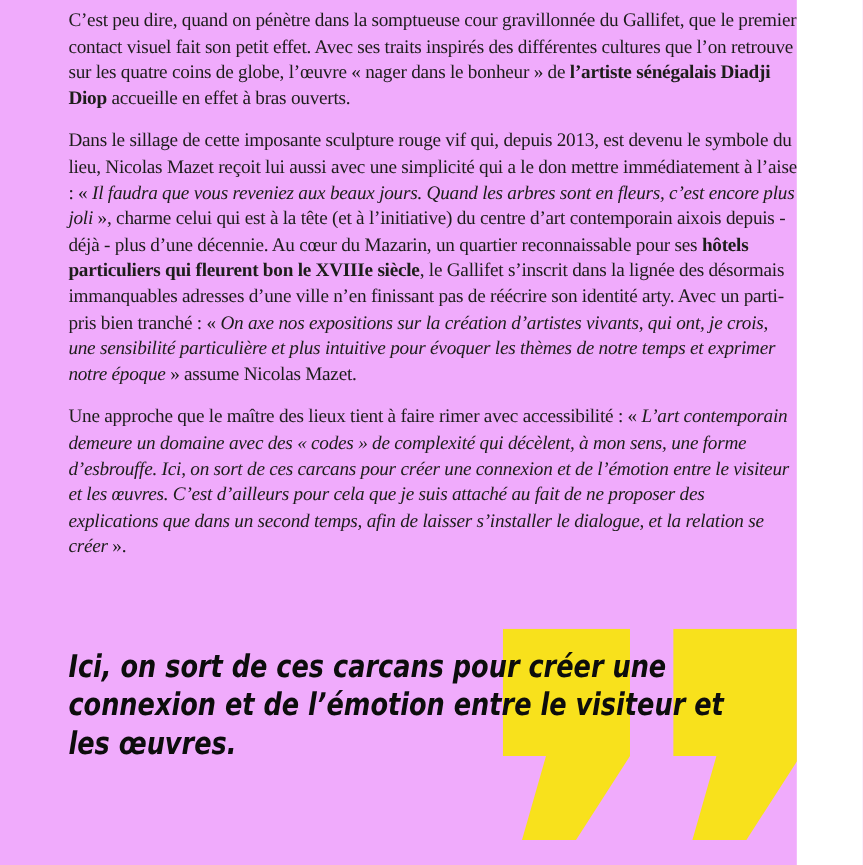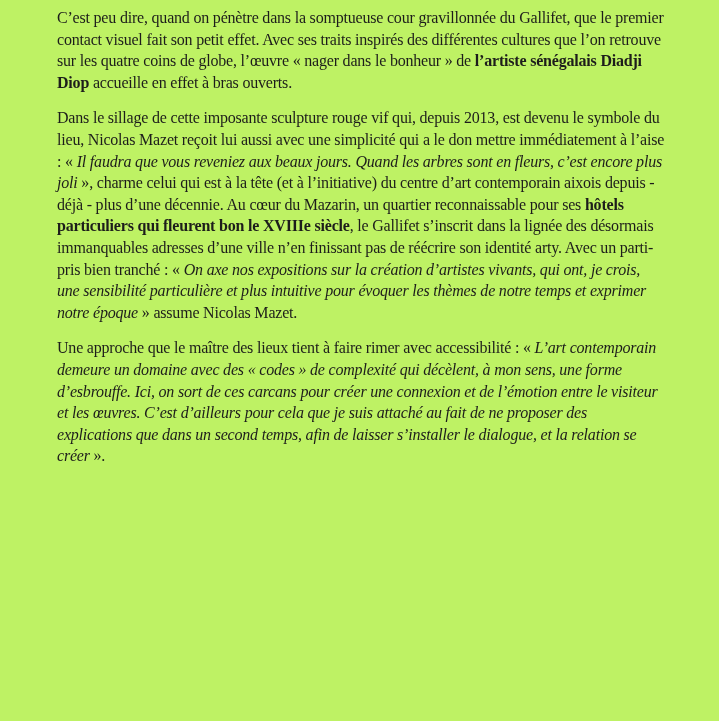--- a/index.html
+++ b/index.html
@@ -3,22 +3,22 @@
 <meta charset="utf-8">
 <style>
   html, body { margin: 0; padding: 0; }
   body {
     width: 719px; height: 721px;
     background: #ffffff;
     font-family: "Liberation Serif", serif;
   }
   .page {
     position: relative;
-    width: 719px; height: 721px;
-    background: #bef264;
+    width: 664px; height: 721px;
+    background: #f0abfc;
     overflow: hidden;
   }
   .body-copy {
     position: absolute;
     left: 57px; top: 7px;
     width: 608px;
     color: #1d1d1b;
   }
   .body-copy p {
     margin: 0 0 14px 0;
@@ -61,14 +61,27 @@
 <body style="color: rgb(29, 29, 27);">
 
 <div class="page">
 
   <div class="body-copy" id="paragraphs">
       <p><span>C’est peu dire, quand on pénètre dans la somptueuse cour gravillonnée du Gallifet, que le premier contact visuel fait son petit effet. Avec ses traits inspirés des différentes cultures que l’on retrouve sur les quatre coins de globe, l’œuvre « nager dans le bonheur » de </span><span class="bold">l’artiste sénégalais Diadji Diop</span><span> accueille en effet à bras ouverts.</span></p>
       <p><span>Dans le sillage de cette imposante sculpture rouge vif qui, depuis 2013, est devenu le symbole du lieu, Nicolas Mazet reçoit lui aussi avec une simplicité qui a le don mettre immédiatement à l’aise : « </span><span class="italic">Il faudra que vous reveniez aux beaux jours. Quand les arbres sont en fleurs, c’est encore plus joli</span><span> », charme celui qui est à la tête (et à l’initiative) du centre d’art contemporain aixois depuis - déjà - plus d’une décennie. Au cœur du Mazarin, un quartier reconnaissable pour ses </span><span class="bold">hôtels particuliers qui fleurent bon le XVIIIe siècle</span><span>, le Gallifet s’inscrit dans la lignée des désormais immanquables adresses d’une ville n’en finissant pas de réécrire son identité arty. Avec un parti-pris bien tranché : « </span><span class="italic">On axe nos expositions sur la création d’artistes vivants, qui ont, je crois, une sensibilité particulière et plus intuitive pour évoquer les thèmes de notre temps et exprimer notre époque</span><span> » assume Nicolas Mazet.</span></p>
       <p><span>Une approche que le maître des lieux tient à faire rimer avec accessibilité : « </span><span class="italic">L’art contemporain demeure un domaine avec des « codes » de complexité qui décèlent, à mon sens, une forme d’esbrouffe. Ici, on sort de ces carcans pour créer une connexion et de l’émotion entre le visiteur et les œuvres. C’est d’ailleurs pour cela que je suis attaché au fait de ne proposer des explications que dans un second temps, afin de laisser s’installer le dialogue, et la relation se créer</span><span> ».</span></p>
     </div>
 
+  <div class="pullquote">
+    <svg class="qmark qmark-1" viewBox="0 0 106 176" preserveAspectRatio="none" aria-hidden="true">
+      <path d="M0,0 H106 V106 L61,176 H16 L36,106 H0 Z" fill="#F8E11C"></path>
+    </svg>
+    <svg class="qmark qmark-2" viewBox="0 0 106 176" preserveAspectRatio="none" aria-hidden="true">
+      <path d="M0,0 H106 V106 L61,176 H16 L36,106 H0 Z" fill="#F8E11C"></path>
+    </svg>
+    <div class="pq-text" style="color: rgb(13, 13, 13);">
+        <div>Ici, on sort de ces carcans pour créer une</div>
+        <div>connexion et de l’émotion entre le visiteur et</div>
+        <div>les œuvres.</div>
+      </div>
+  </div>
 
 </div>
 
 </body></html>

